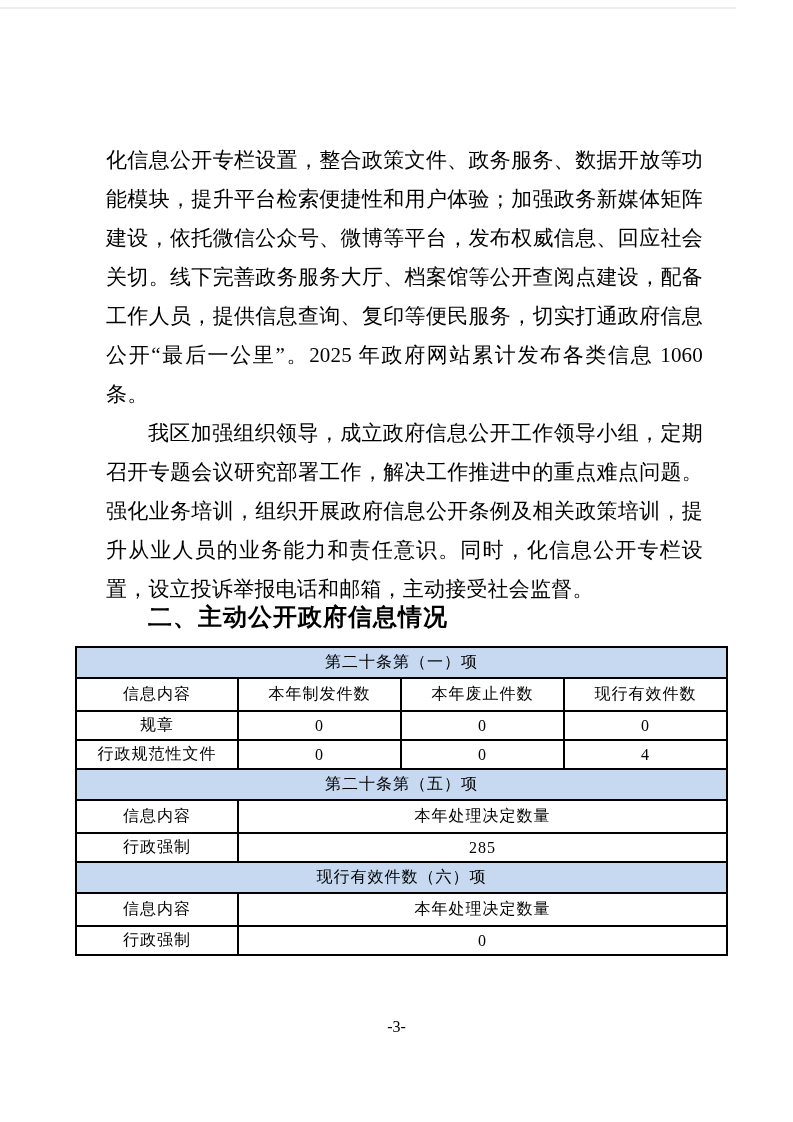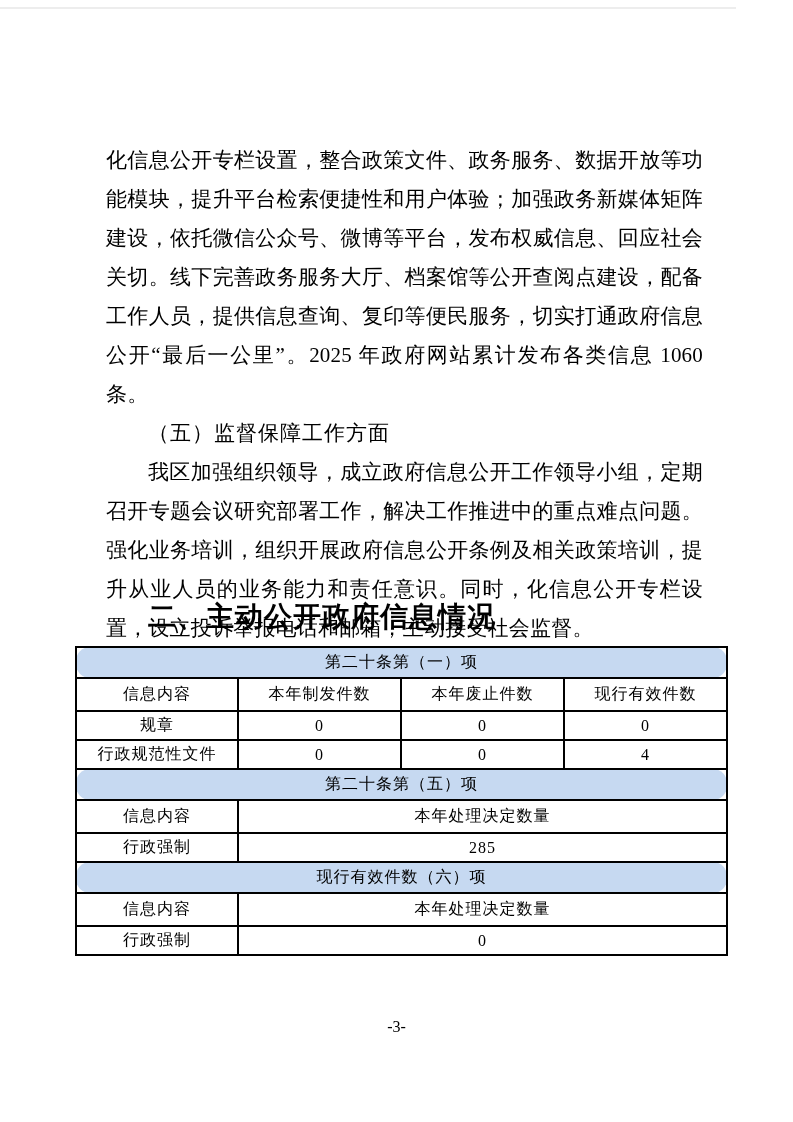--- a/index.html
+++ b/index.html
@@ -47,21 +47,21 @@
     text-indent: 42px;
     letter-spacing: 1px;
   }
   .section-heading {
     position: absolute;
     left: 148px;
     top: 603px;
     margin: 0;
     font-family: "Liberation Sans", "DejaVu Sans", sans-serif;
     font-weight: bold;
-    font-size: 28px;
+    font-size: 24px;
     line-height: 28px;
     letter-spacing: 1px;
   }
   table.disclosure {
     position: absolute;
     left: 75px;
     top: 646px;
     width: 651px;
     border-collapse: collapse;
     table-layout: fixed;
@@ -71,21 +71,20 @@
     text-align: center;
     vertical-align: middle;
     padding: 0;
     font-size: 16px;
     letter-spacing: 1px;
     overflow: hidden;
   }
   tr.band { height: 31px; }
   tr.band td {
     background: #c6d9f1;
-    border-radius: 14px;
   }
   tr.hdr { height: 33px; }
   tr.data { height: 29px; }
   td.num {
     font-family: "Liberation Serif", "DejaVu Serif", serif;
     font-size: 17px;
     letter-spacing: 0;
   }
   .page-number {
     position: absolute;
@@ -99,21 +98,20 @@
 </style>
 </head>
 <body>
 
 <div id="page">
 
   <div class="top-divider"></div>
 
   <div class="textblock">
     <p class="para">化信息公开专栏设置，整合政策文件、政务服务、数据开放等功能模块，提升平台检索便捷性和用户体验；加强政务新媒体矩阵建设，依托微信公众号、微博等平台，发布权威信息、回应社会关切。线下完善政务服务大厅、档案馆等公开查阅点建设，配备工作人员，提供信息查询、复印等便民服务，切实打通政府信息公开“最后一公里”。2025 年政府网站累计发布各类信息 1060 条。</p>
-    <p class="subsection">（五）监督保障工作方面</p>
     <p class="para indent">我区加强组织领导，成立政府信息公开工作领导小组，定期召开专题会议研究部署工作，解决工作推进中的重点难点问题。强化业务培训，组织开展政府信息公开条例及相关政策培训，提升从业人员的业务能力和责任意识。同时，化信息公开专栏设置，设立投诉举报电话和邮箱，主动接受社会监督。</p>
   </div>
 
   <h2 class="section-heading">二、主动公开政府信息情况</h2>
 
   <table class="disclosure">
     <colgroup>
       <col style="width:162px">
       <col style="width:163px">
       <col style="width:163px">

